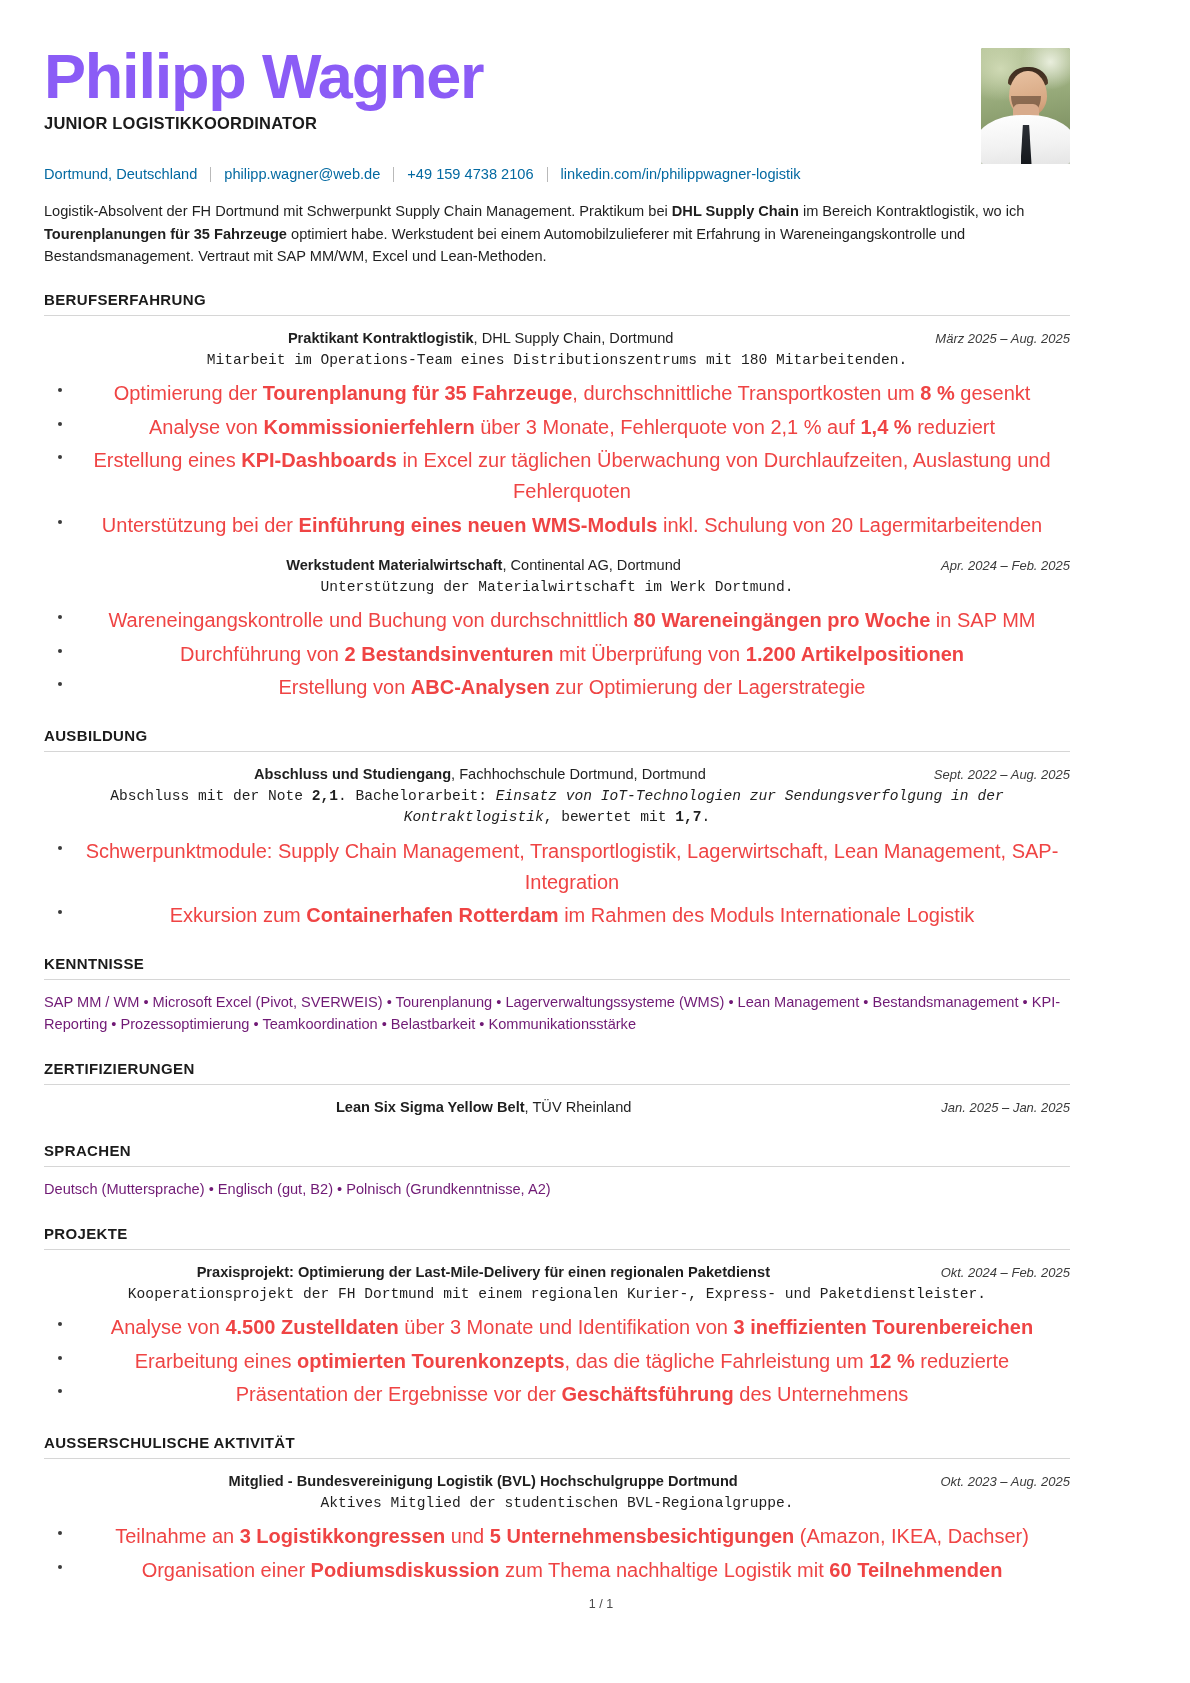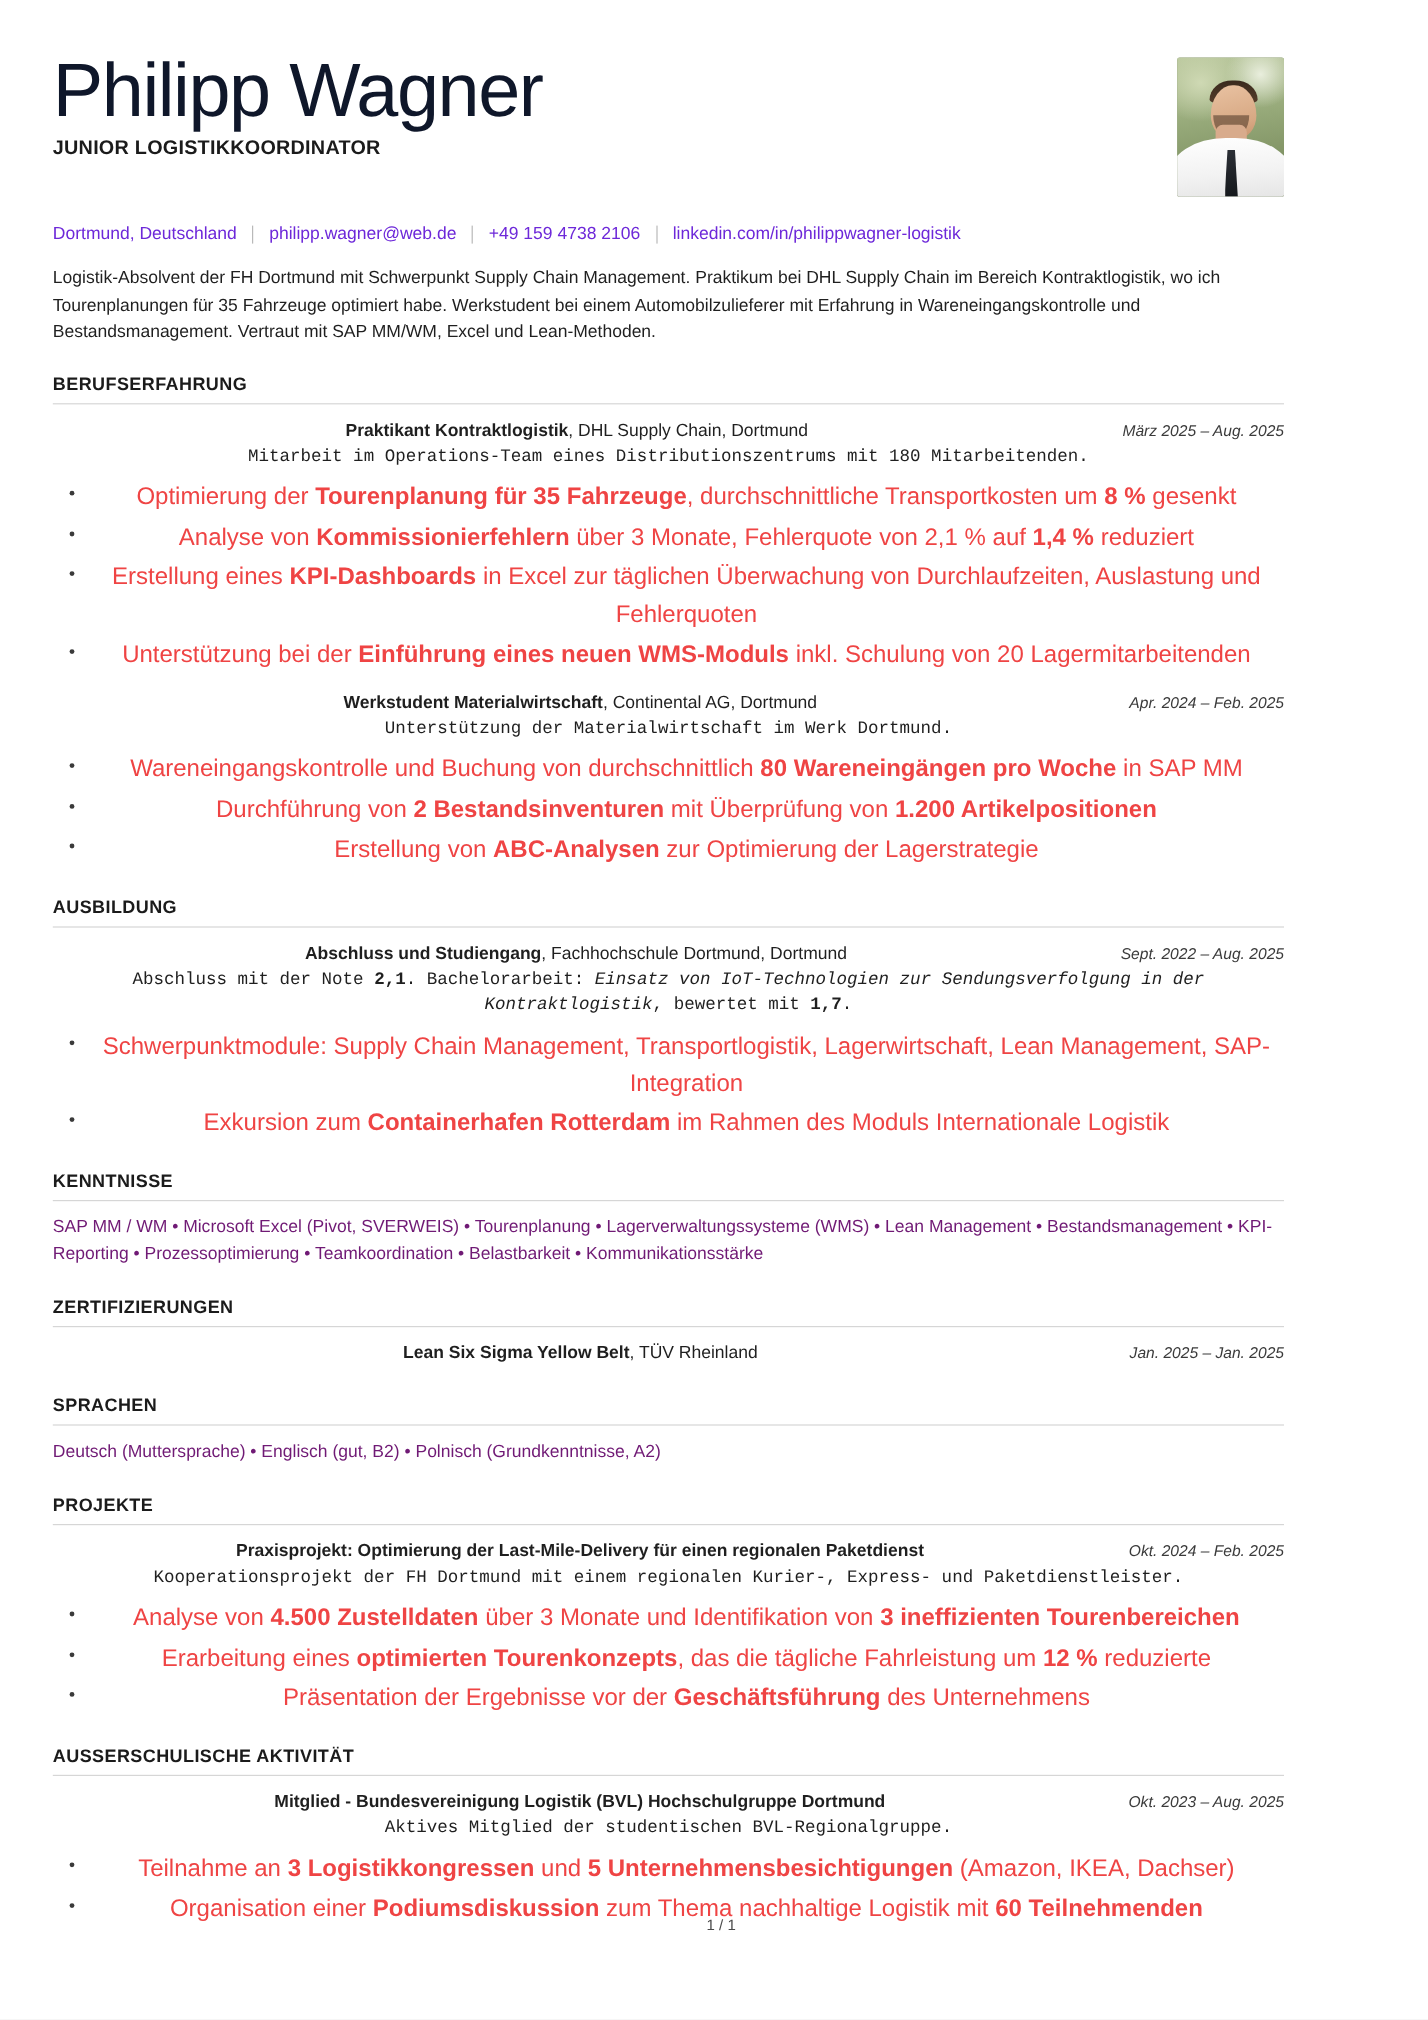--- a/index.html
+++ b/index.html
@@ -29,25 +29,25 @@
 
   
   .header {
     display: flex;
     justify-content: space-between;
     align-items: flex-start;
   }
   .header-left { flex: 1 1 auto; min-width: 0; }
   .name {
     font-size: 63px;
-    font-weight: 400;
+    font-weight: 700;
     letter-spacing: -1.2px;
     line-height: 1.02;
     margin: 0 0 6px 0;
-    color: #0f172a;
+    color: #8b5cf6;
   }
   .job-title {
     font-size: 16.5px;
     font-weight: 700;
     letter-spacing: 0.2px;
     margin: 0;
     color: #1b1b1b;
   }
   .photo {
     width: 89px;
@@ -111,44 +111,43 @@
   .photo .beard {
     position: absolute;
     left: 50%; bottom: 41%;
     width: 30px; height: 20px;
     margin-left: -15px;
     background: rgba(74,52,36,0.55);
     border-radius: 0 0 50% 50% / 0 0 100% 100%;
   }
 
   .contact {
-    margin-top: 21px;
-    font-size: 14.6px;
-    color: #6d28d9;
+    font-size: 14.6px;
+    color: #0369a1;
     display: flex;
     align-items: center;
     flex-wrap: wrap;
     line-height: 1.4;
   }
   .contact .sep {
     display: inline-block;
     width: 1px;
     height: 15px;
     background: #b9b9b9;
     margin: 0 13px;
   }
 
   .summary {
     margin-top: 16px;
     font-size: 14.6px;
     line-height: 1.52;
     color: #1f1f1f;
     text-align: left;
   }
-  .summary b { font-weight: 400; }
+  .summary b { font-weight: 700; }
 
   
   .section { margin-top: 24px; }
   .section-title {
     font-size: 15px;
     font-weight: 700;
     letter-spacing: 0.35px;
     color: #1b1b1b;
     margin: 0 0 7px 0;
   }

